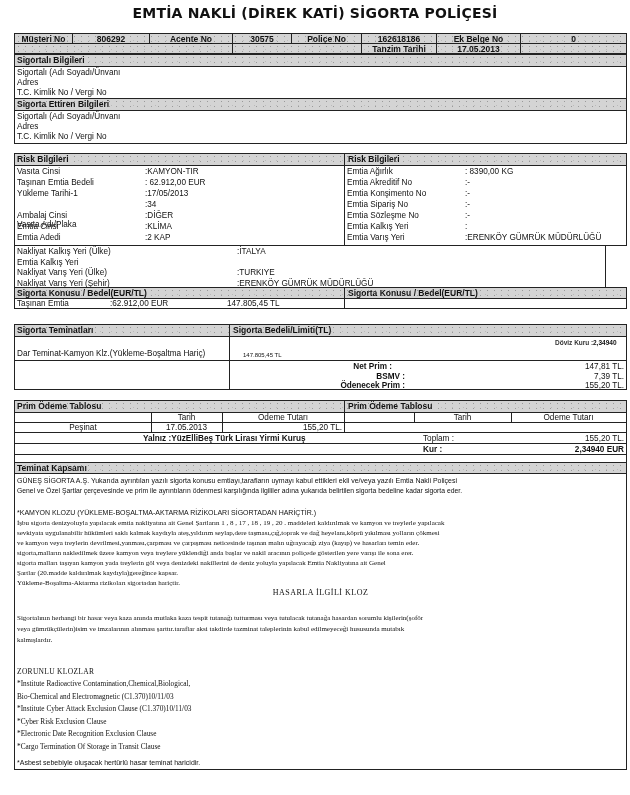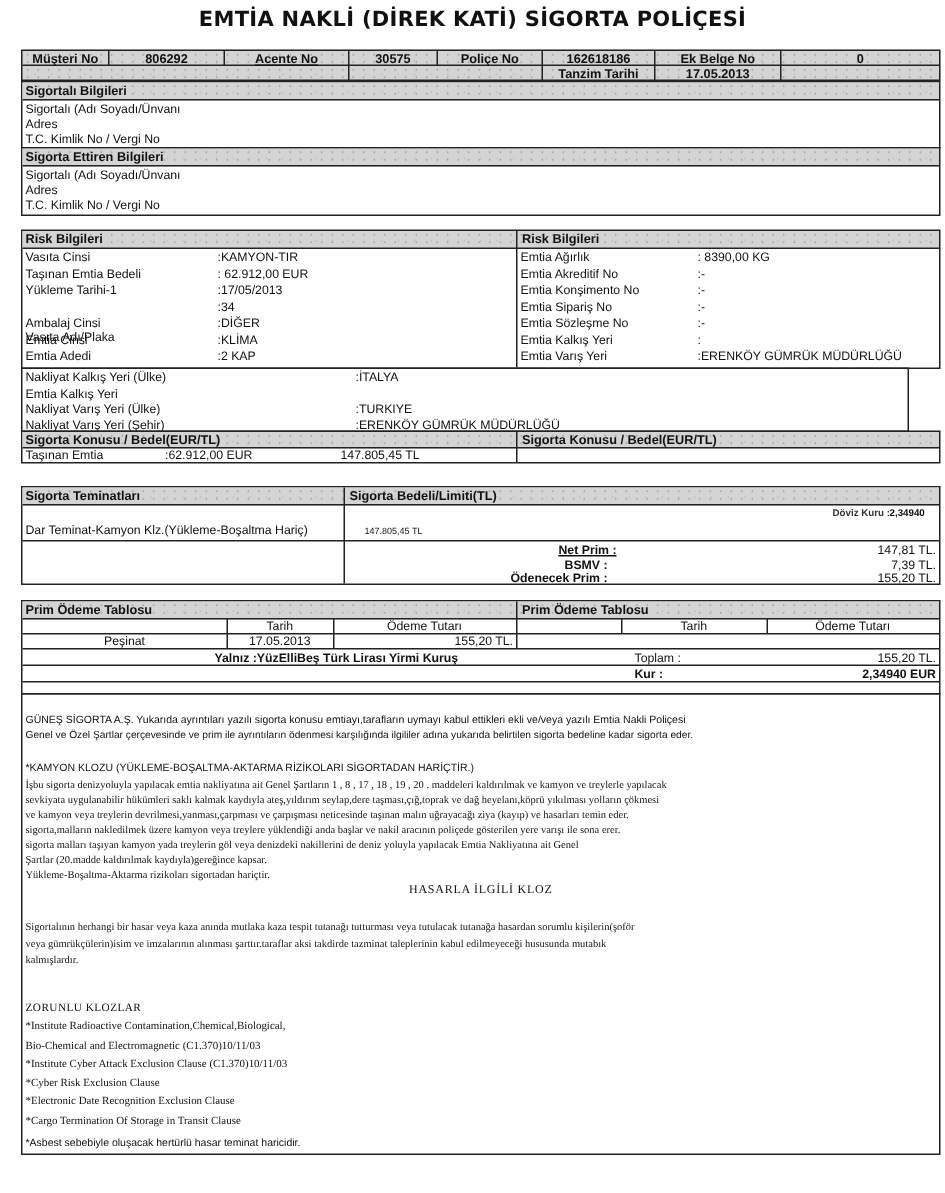--- a/index.html
+++ b/index.html
@@ -124,21 +124,21 @@
 <div class="box" style="left:14px;top:324px;width:613px;height:66px;">
   <div class="shade" style="position:absolute;left:0;top:0;width:611px;height:11px;border-bottom:1px solid #222;"></div>
   <div class="hdr abs" style="left:0;top:0;">Sigorta Teminatları</div>
   <div class="vline" style="left:214px;top:0;height:64px;"></div>
   <div class="hdr abs" style="left:216px;top:0;">Sigorta Bedeli/Limiti(TL)</div>
   <div class="lbl b" style="left:540px;top:12px;font-size:6.5px;color:#333;">Döviz Kuru :</div>
   <div class="lbl b" style="left:578px;top:12px;font-size:6.5px;">2,34940</div>
   <div class="lbl" style="left:2px;top:23px;">Dar Teminat-Kamyon Klz.(Yükleme-Boşaltma Hariç)</div>
   <div class="lbl" style="left:228px;top:25px;font-size:6px;">147.805,45 TL</div>
   <div class="hline" style="left:0;top:35px;width:611px;"></div>
-  <div class="lbl b r" style="left:256px;top:36px;width:140px;text-decoration:underline;">Net Prim :</div>
+  <div class="lbl b r" style="left:237px;top:36px;width:140px;">Net Prim :</div>
   <div class="lbl r" style="left:520px;top:36px;width:89px;">147,81 TL.</div>
   <div class="lbl b r" style="left:250px;top:46px;width:140px;">BSMV :</div>
   <div class="lbl r" style="left:520px;top:46px;width:89px;">7,39 TL.</div>
   <div class="lbl b r" style="left:250px;top:55px;width:140px;">Ödenecek Prim :</div>
   <div class="lbl r" style="left:520px;top:55px;width:89px;">155,20 TL.</div>
 </div>
 
 <div class="box" style="left:14px;top:400px;width:613px;height:63px;">
   <div class="shade" style="position:absolute;left:0;top:0;width:611px;height:11px;border-bottom:1px solid #222;"></div>
   <div class="hdr abs" style="left:0;top:0;">Prim Ödeme Tablosu</div>
@@ -160,20 +160,21 @@
   <div class="lbl b" style="left:128px;top:32px;">Yalnız :YüzElliBeş Türk Lirası Yirmi Kuruş</div>
   <div class="lbl" style="left:408px;top:32px;">Toplam :</div>
   <div class="lbl r" style="left:520px;top:32px;width:89px;">155,20 TL.</div>
   <div class="hline" style="left:0;top:42px;width:611px;"></div>
   <div class="lbl b" style="left:408px;top:43px;">Kur :</div>
   <div class="lbl b r" style="left:520px;top:43px;width:89px;">2,34940 EUR</div>
   <div class="hline" style="left:0;top:53px;width:611px;"></div>
 </div>
 
 <div class="box" style="left:14px;top:462px;width:613px;height:308px;">
+  <div class="shade hdr" style="height:10px;line-height:10px;border-bottom:1px solid #222;">Teminat Kapsamı</div>
   <div class="lbl" style="left:2px;top:12px;font-size:7px;">GÜNEŞ SİGORTA A.Ş. Yukarıda ayrıntıları yazılı sigorta konusu emtiayı,tarafların uymayı kabul ettikleri ekli ve/veya yazılı Emtia Nakli Poliçesi</div>
   <div class="lbl" style="left:2px;top:22px;font-size:6.8px;">Genel ve Özel Şartlar çerçevesinde ve prim ile ayrıntıların ödenmesi karşılığında ilgililer adına yukarıda belirtilen sigorta bedeline kadar sigorta eder.</div>
   <div class="lbl" style="left:2px;top:44px;font-size:7px;">*KAMYON KLOZU (YÜKLEME-BOŞALTMA-AKTARMA RİZİKOLARI SİGORTADAN HARİÇTİR.)</div>
   <div id="kamyon-lines">
       <div class="lbl serif" style="left:2px;top:55px;font-size:7px;">İşbu sigorta denizyoluyla yapılacak emtia nakliyatına ait Genel Şartların 1 , 8 , 17 , 18 , 19 , 20 . maddeleri kaldırılmak ve kamyon ve treylerle yapılacak</div>
       <div class="lbl serif" style="left:2px;top:65px;font-size:7px;">sevkiyata uygulanabilir hükümleri saklı kalmak kaydıyla ateş,yıldırım seylap,dere taşması,çığ,toprak ve dağ heyelanı,köprü yıkılması yolların çökmesi</div>
       <div class="lbl serif" style="left:2px;top:75px;font-size:7px;">ve kamyon veya treylerin devrilmesi,yanması,çarpması ve çarpışması neticesinde taşınan malın uğrayacağı ziya (kayıp) ve hasarları temin eder.</div>
       <div class="lbl serif" style="left:2px;top:85px;font-size:7px;">sigorta,malların nakledilmek üzere kamyon veya treylere yüklendiği anda başlar ve nakil aracının poliçede gösterilen yere varışı ile sona erer.</div>
       <div class="lbl serif" style="left:2px;top:95px;font-size:7px;">sigorta malları taşıyan kamyon yada treylerin göl veya denizdeki nakillerini de deniz yoluyla yapılacak Emtia Nakliyatına ait Genel</div>
       <div class="lbl serif" style="left:2px;top:105px;font-size:7px;">Şartlar (20.madde kaldırılmak kaydıyla)gereğince kapsar.</div>

